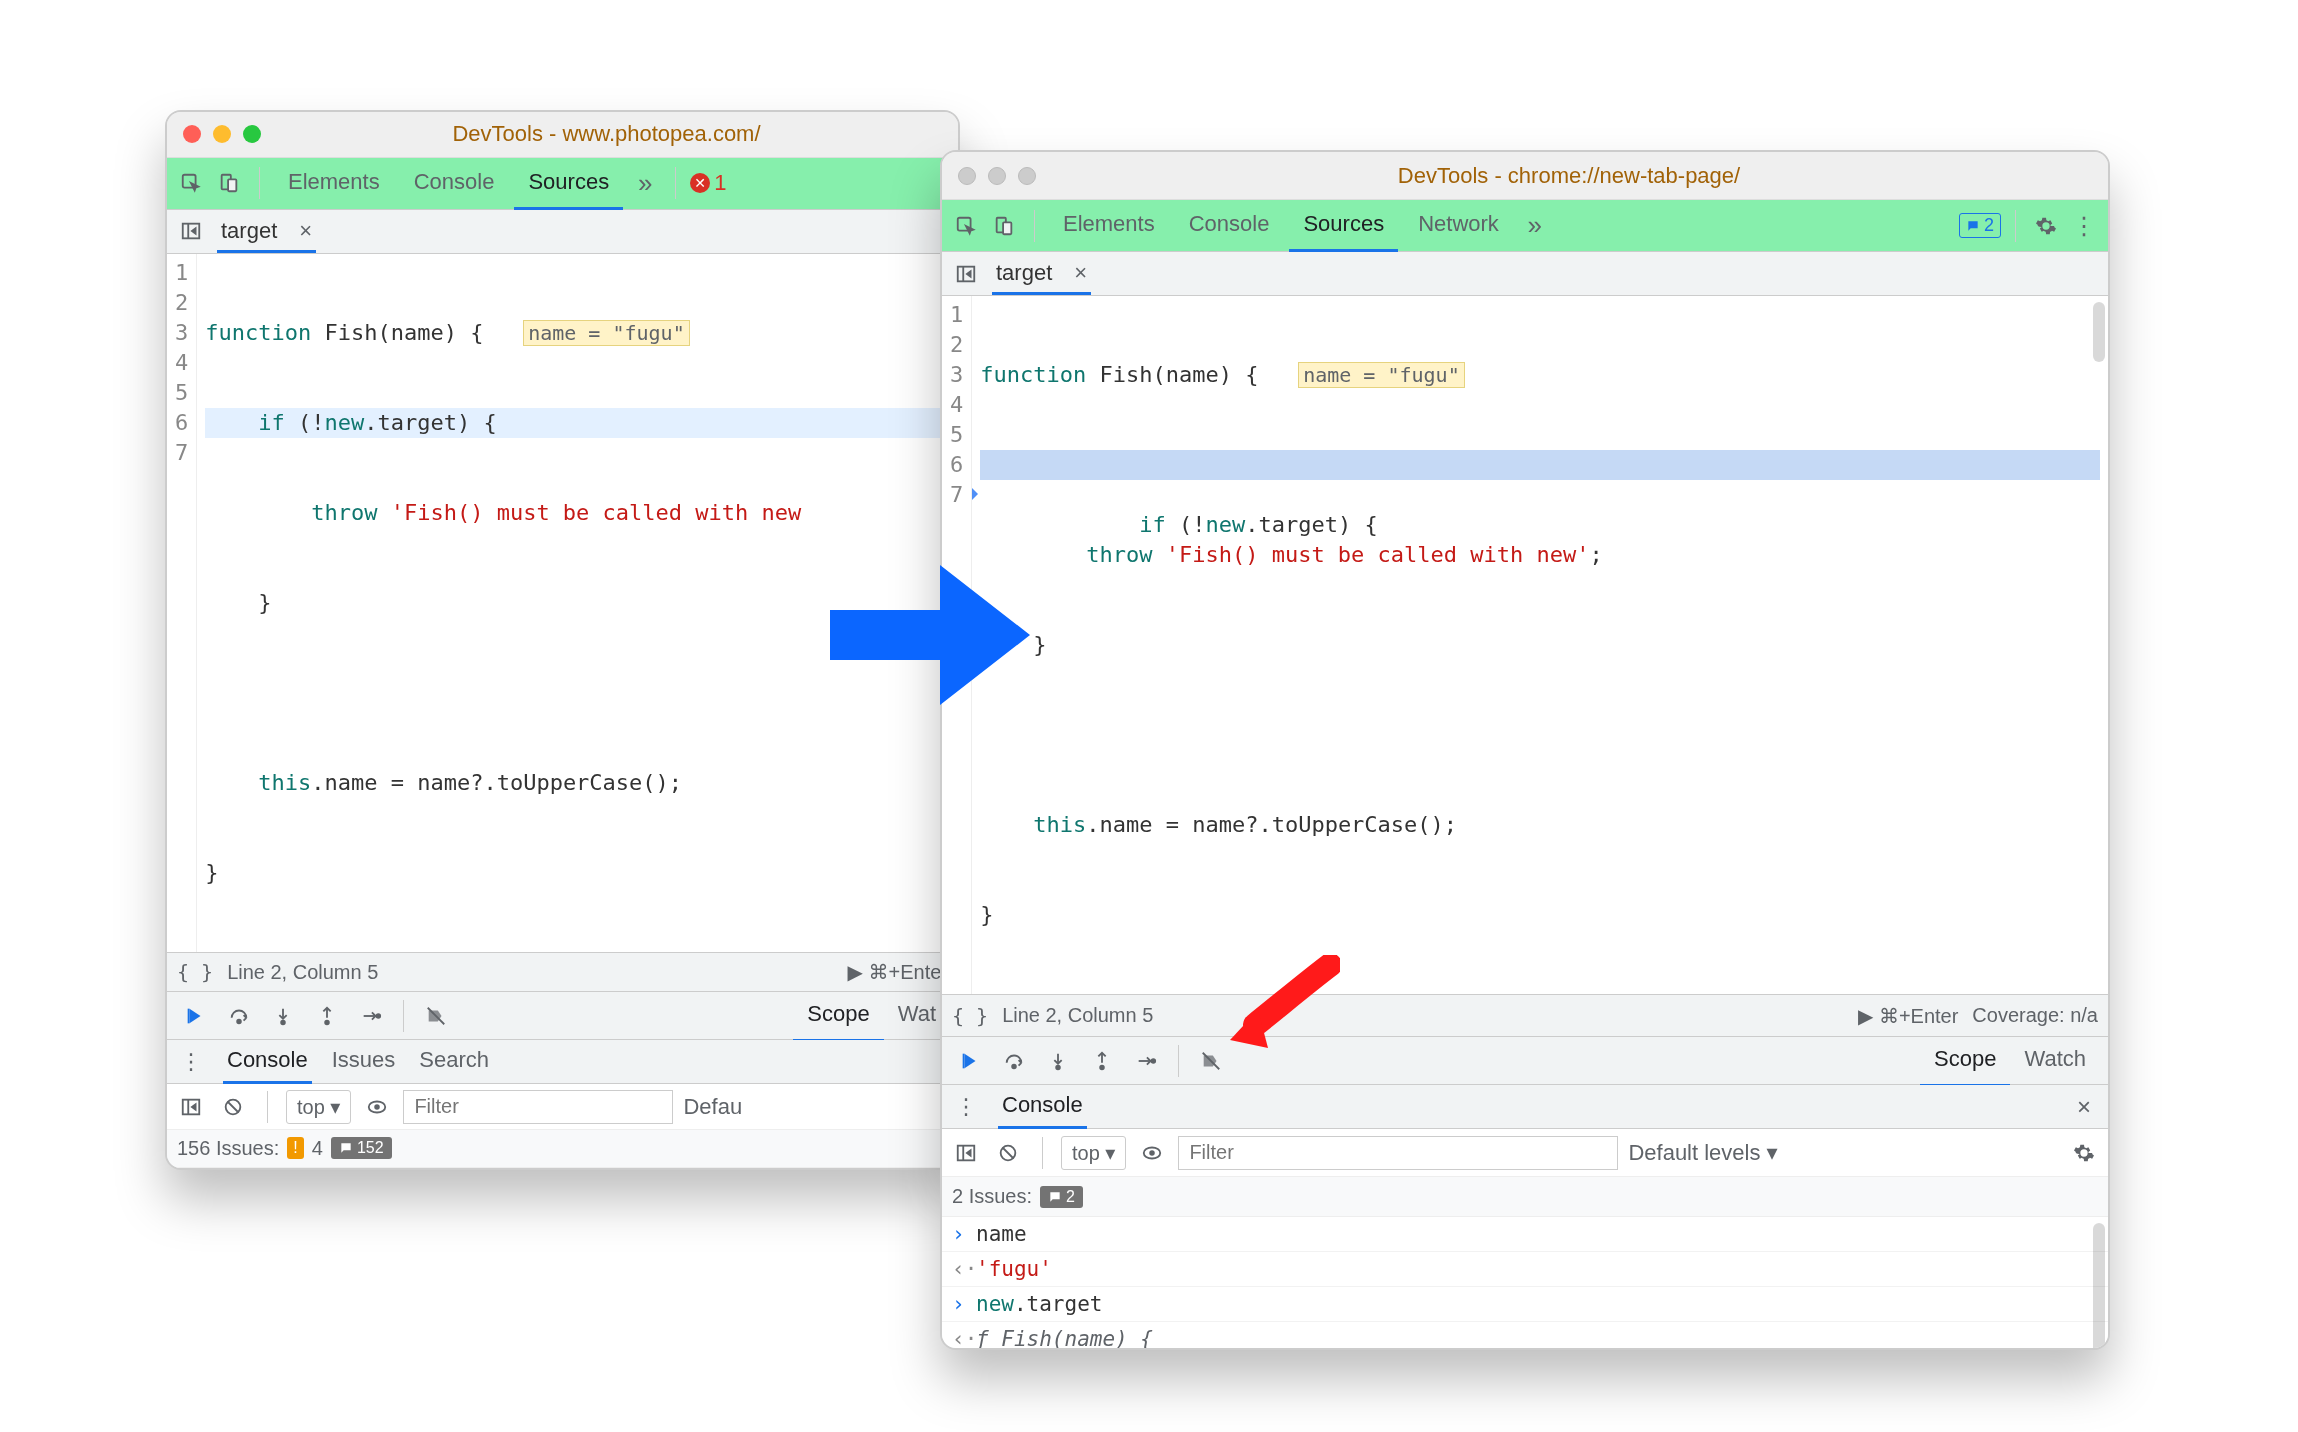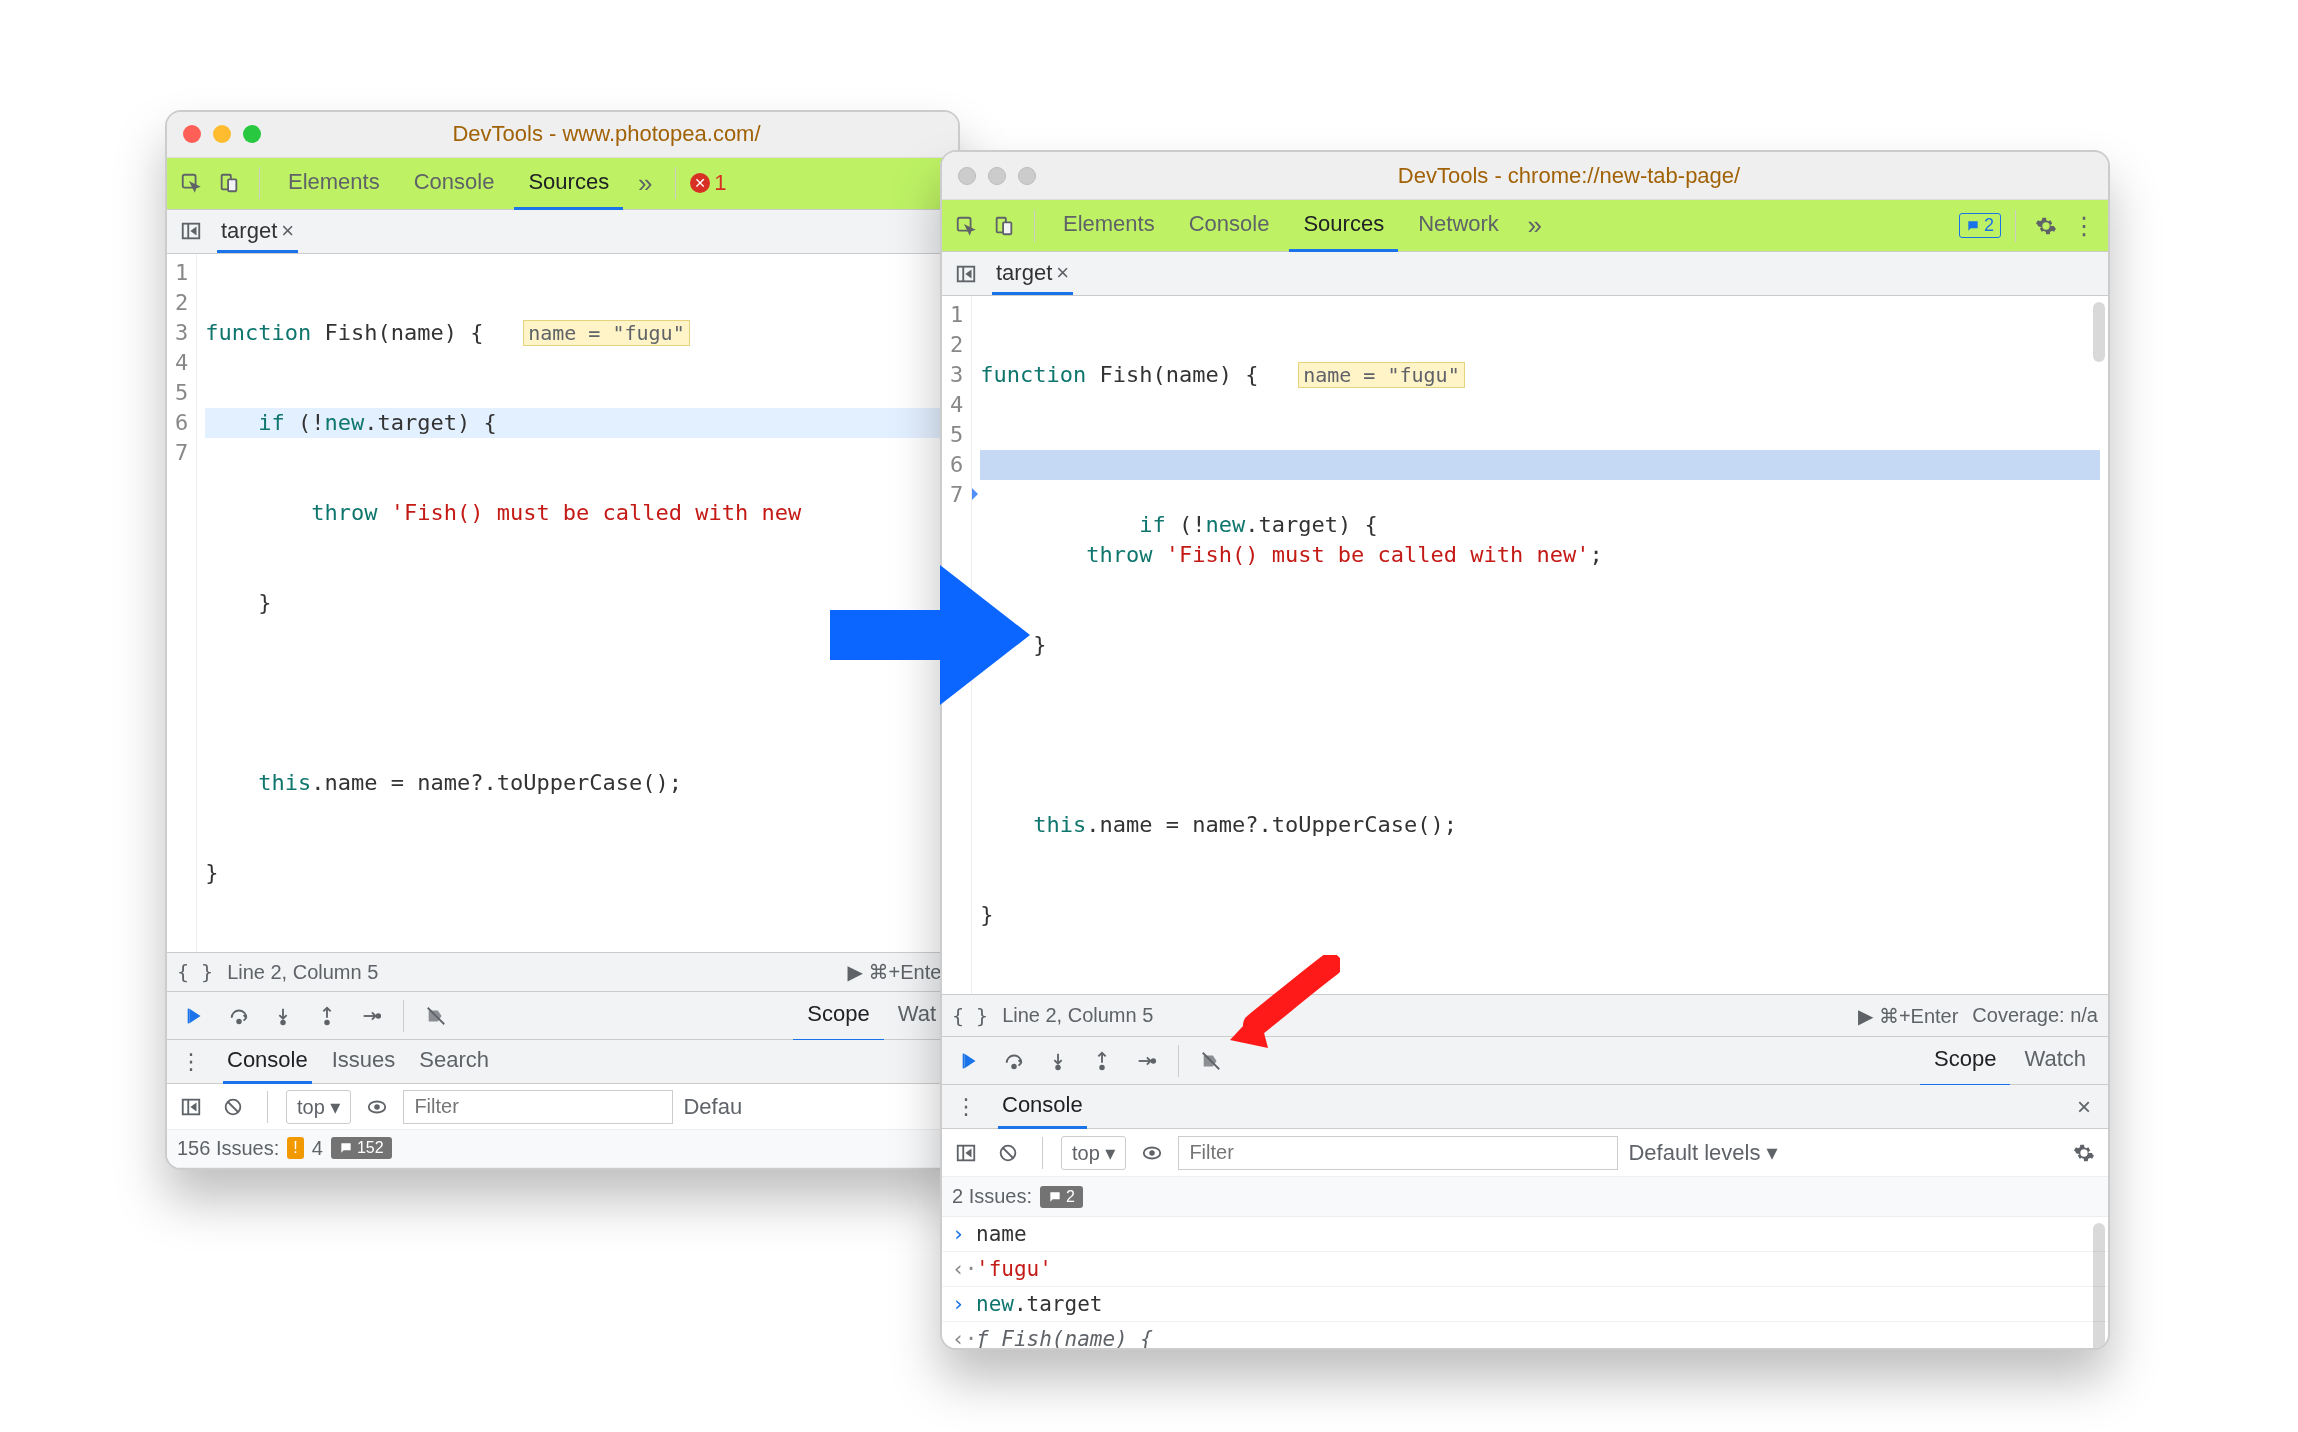--- a/index.html
+++ b/index.html
@@ -37,21 +37,21 @@
   .dot.red { background: #ff5f57; }
   .dot.yellow { background: #febc2e; }
   .dot.green { background: #28c840; }
   .dot.grey { background: #ccc; border: 1px solid #bbb; }
   .title { flex: 1; text-align: center; font-size: 22px; color: #a16207; }
   .toolbar {
     display: flex;
     align-items: center;
     height: 52px;
     border-bottom: 1px solid #ccc;
-    background: #bef264;
+    background: #86efac;
     padding: 0 8px;
     gap: 6px;
   }
   .vsep { width: 1px; height: 32px; background: #ccc; margin: 0 8px; }
   .tab {
     padding: 12px 14px;
     color: #5f6368;
     cursor: pointer;
     border-bottom: 3px solid transparent;
     font-size: 22px;
@@ -77,21 +77,21 @@
     align-items: center;
     height: 44px;
     border-bottom: 1px solid #ccc;
     background: #f1f3f4;
     padding: 0 8px;
     gap: 10px;
   }
   .filetab {
     display: flex;
     align-items: flex-start;
-    gap: 4px;
+    gap: 22px;
     border-bottom: 3px solid #1a73e8;
     padding: 8px 4px 6px 4px;
   }
   .editor {
     background: #fff;
     font-family: Menlo, Consolas, monospace;
     font-size: 22px;
     line-height: 30px;
     display: flex;
     border-bottom: 1px solid #ccc;

